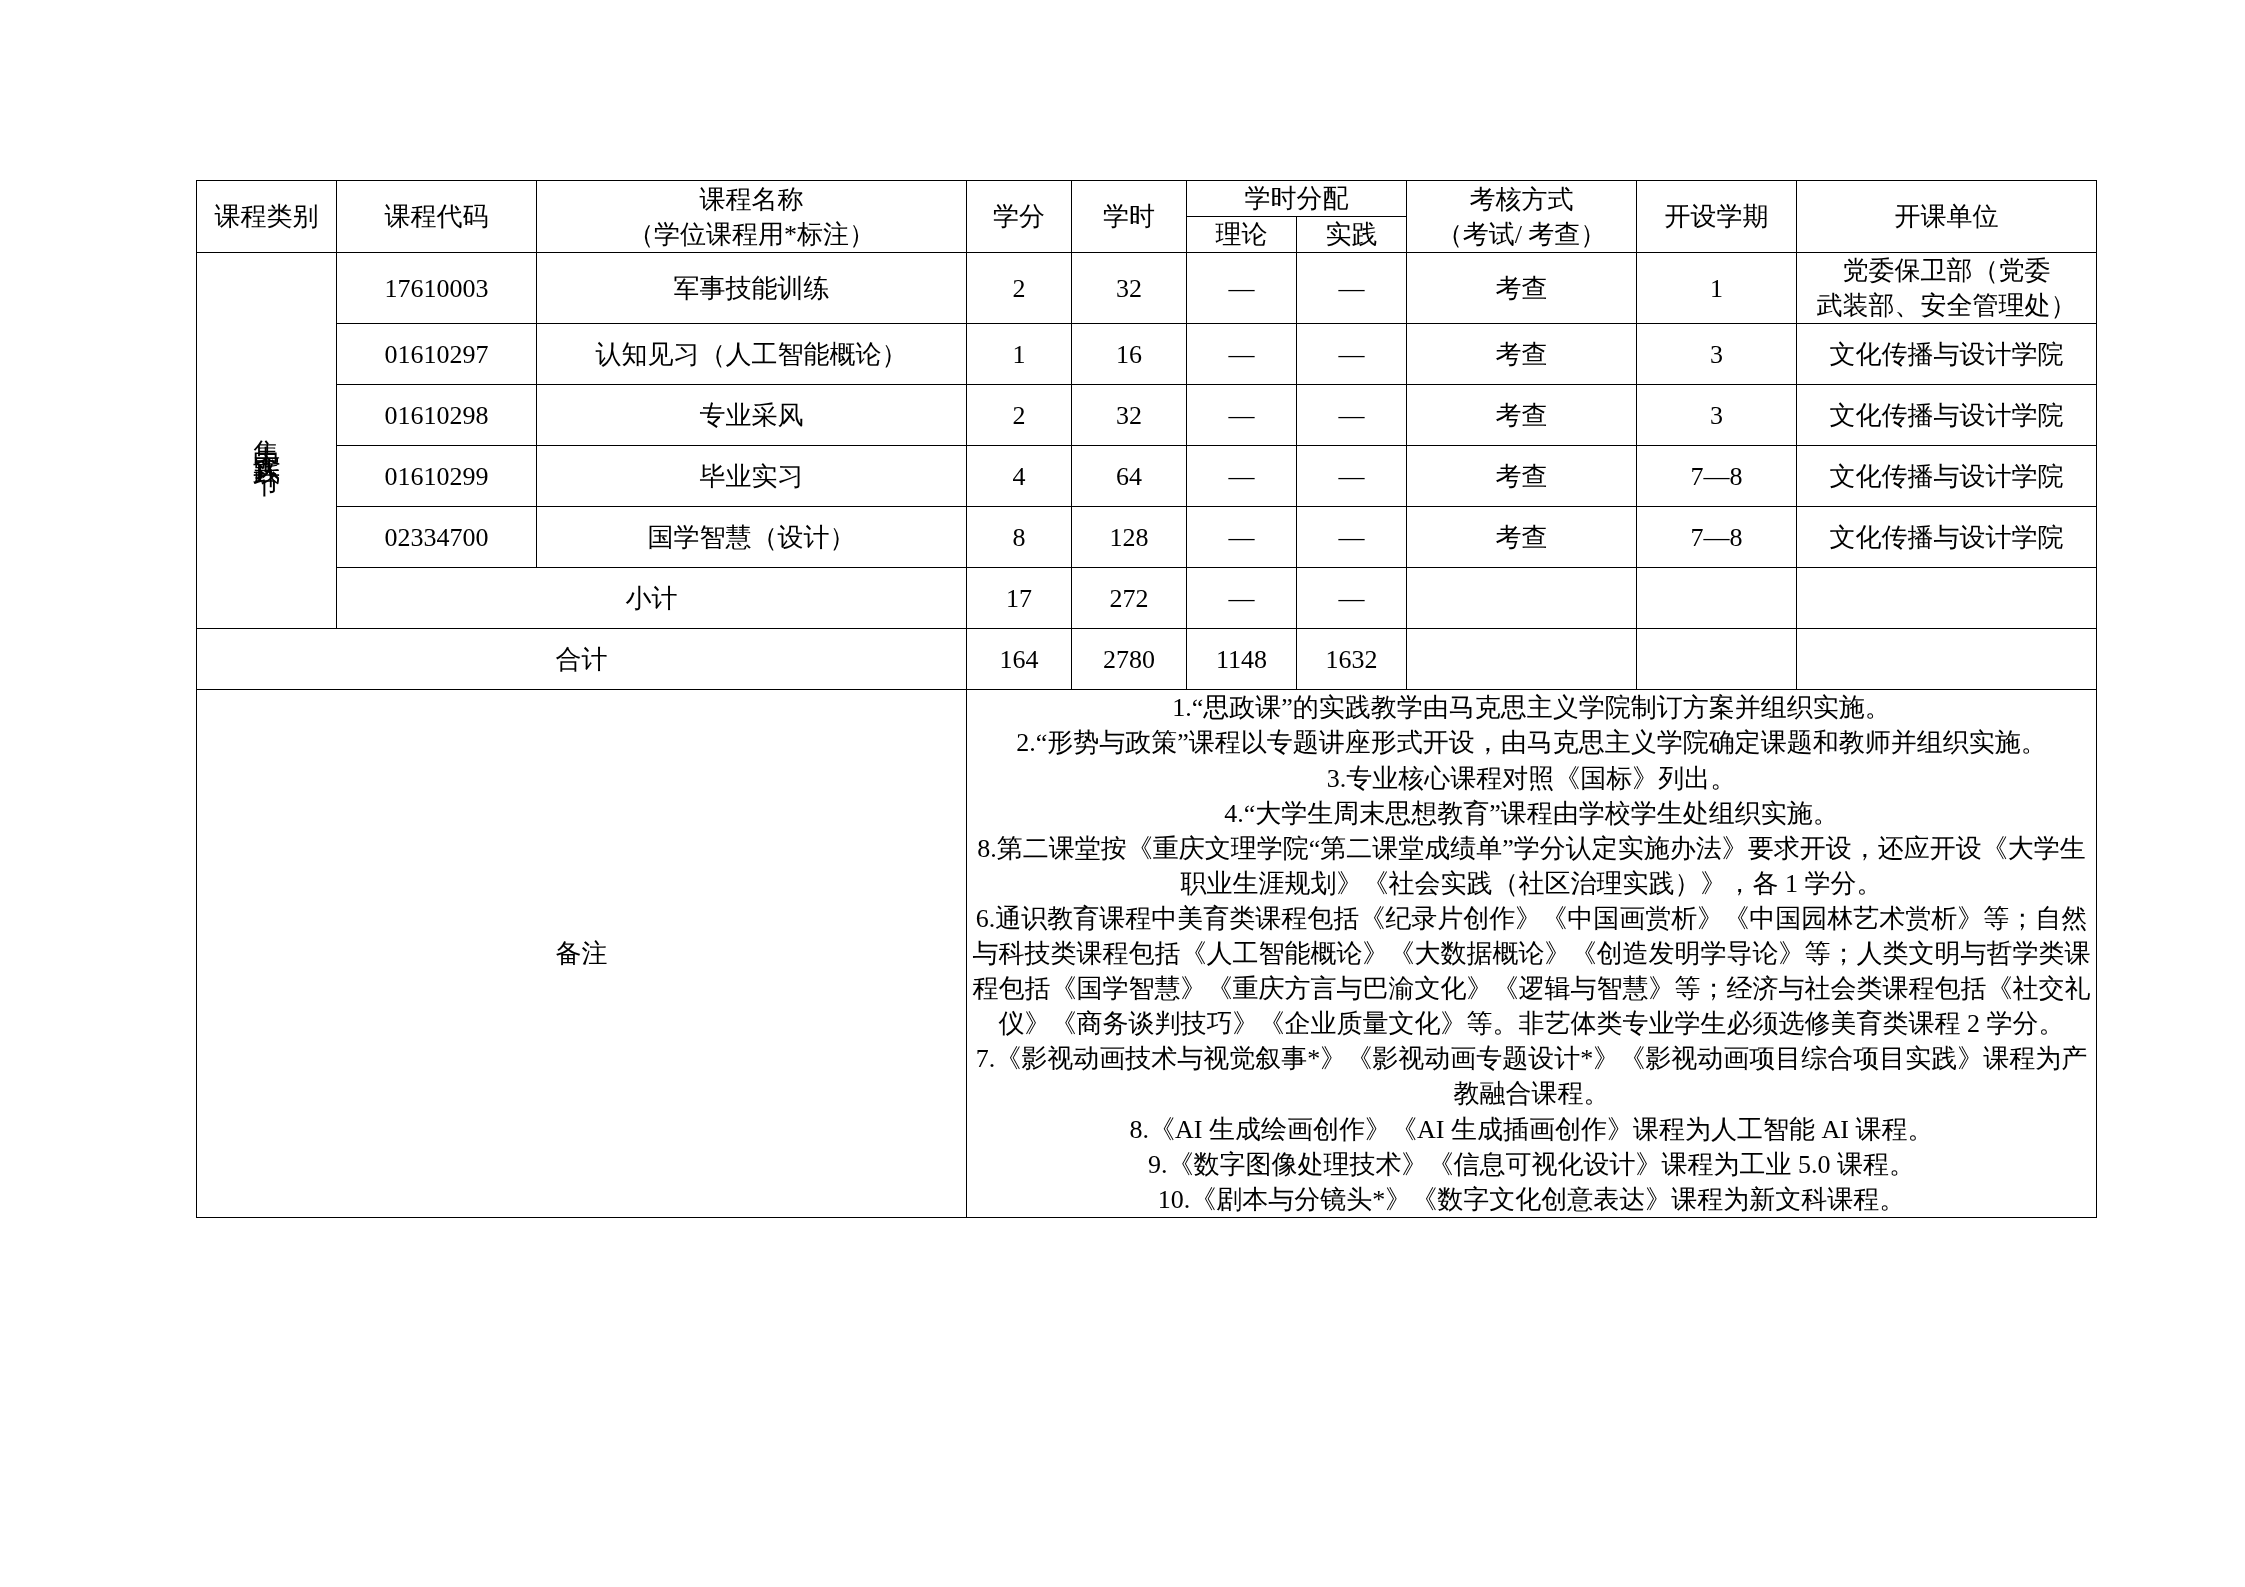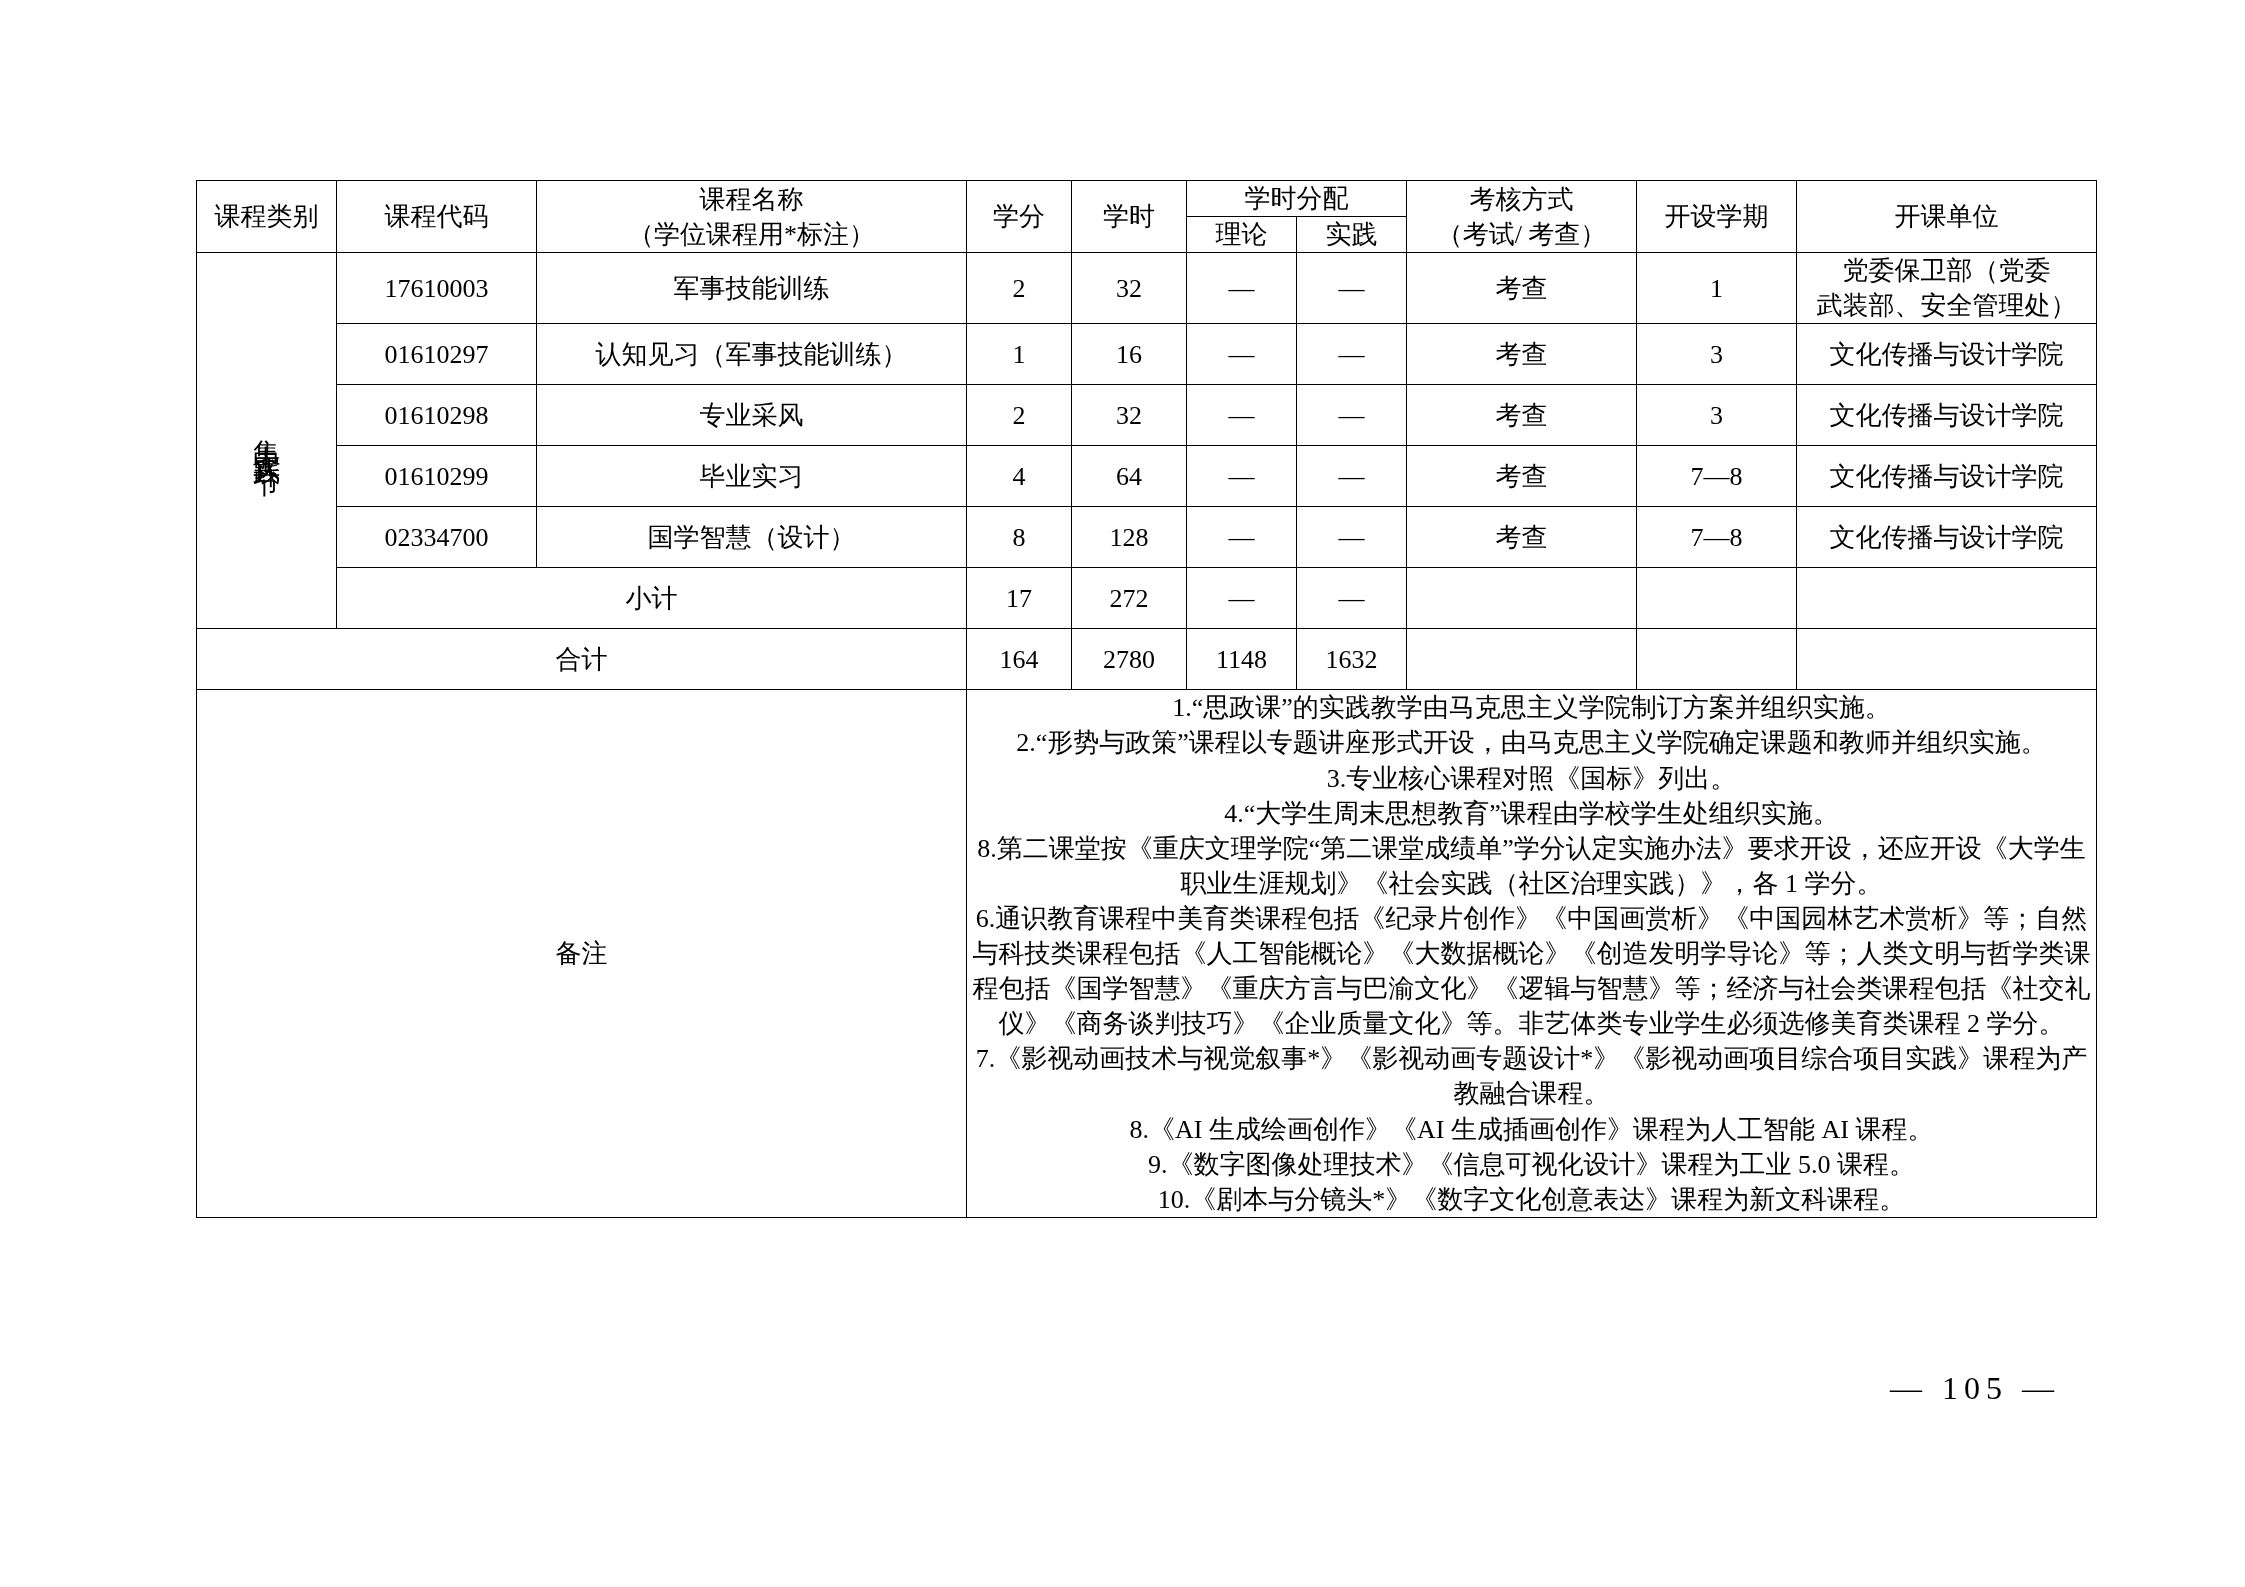--- a/index.html
+++ b/index.html
@@ -152,21 +152,21 @@
         <td class="row-cell dash">—</td>
         <td class="row-cell">考查</td>
         <td class="row-cell">1</td>
         <td class="row-cell two-line">
           <div>党委保卫部（党委</div>
           <div>武装部、安全管理处）</div>
         </td>
       </tr>
       <tr>
         <td class="row-cell">01610297</td>
-        <td class="row-cell">认知见习（军事技能训练）</td>
+        <td class="row-cell">认知见习（人工智能概论）</td>
         <td class="row-cell">1</td>
         <td class="row-cell">16</td>
         <td class="row-cell dash">—</td>
         <td class="row-cell dash">—</td>
         <td class="row-cell">考查</td>
         <td class="row-cell">3</td>
         <td class="row-cell">文化传播与设计学院</td>
       </tr>
       <tr>
         <td class="row-cell">01610298</td>
@@ -232,15 +232,14 @@
           <div class="note-line">6.通识教育课程中美育类课程包括《纪录片创作》《中国画赏析》《中国园林艺术赏析》等；自然与科技类课程包括《人工智能概论》《大数据概论》《创造发明学导论》等；人类文明与哲学类课程包括《国学智慧》《重庆方言与巴渝文化》《逻辑与智慧》等；经济与社会类课程包括《社交礼仪》《商务谈判技巧》《企业质量文化》等。非艺体类专业学生必须选修美育类课程 2 学分。</div>
           <div class="note-line">7.《影视动画技术与视觉叙事*》《影视动画专题设计*》《影视动画项目综合项目实践》课程为产教融合课程。</div>
           <div class="note-line">8.《AI 生成绘画创作》《AI 生成插画创作》课程为人工智能 AI 课程。</div>
           <div class="note-line">9.《数字图像处理技术》《信息可视化设计》课程为工业 5.0 课程。</div>
           <div class="note-line">10.《剧本与分镜头*》《数字文化创意表达》课程为新文科课程。</div>
         </td>
       </tr>
     </tbody>
   </table>
 
-  <div class="page-number">—  105  —</div>
 
 </div>
 
 </body></html>

